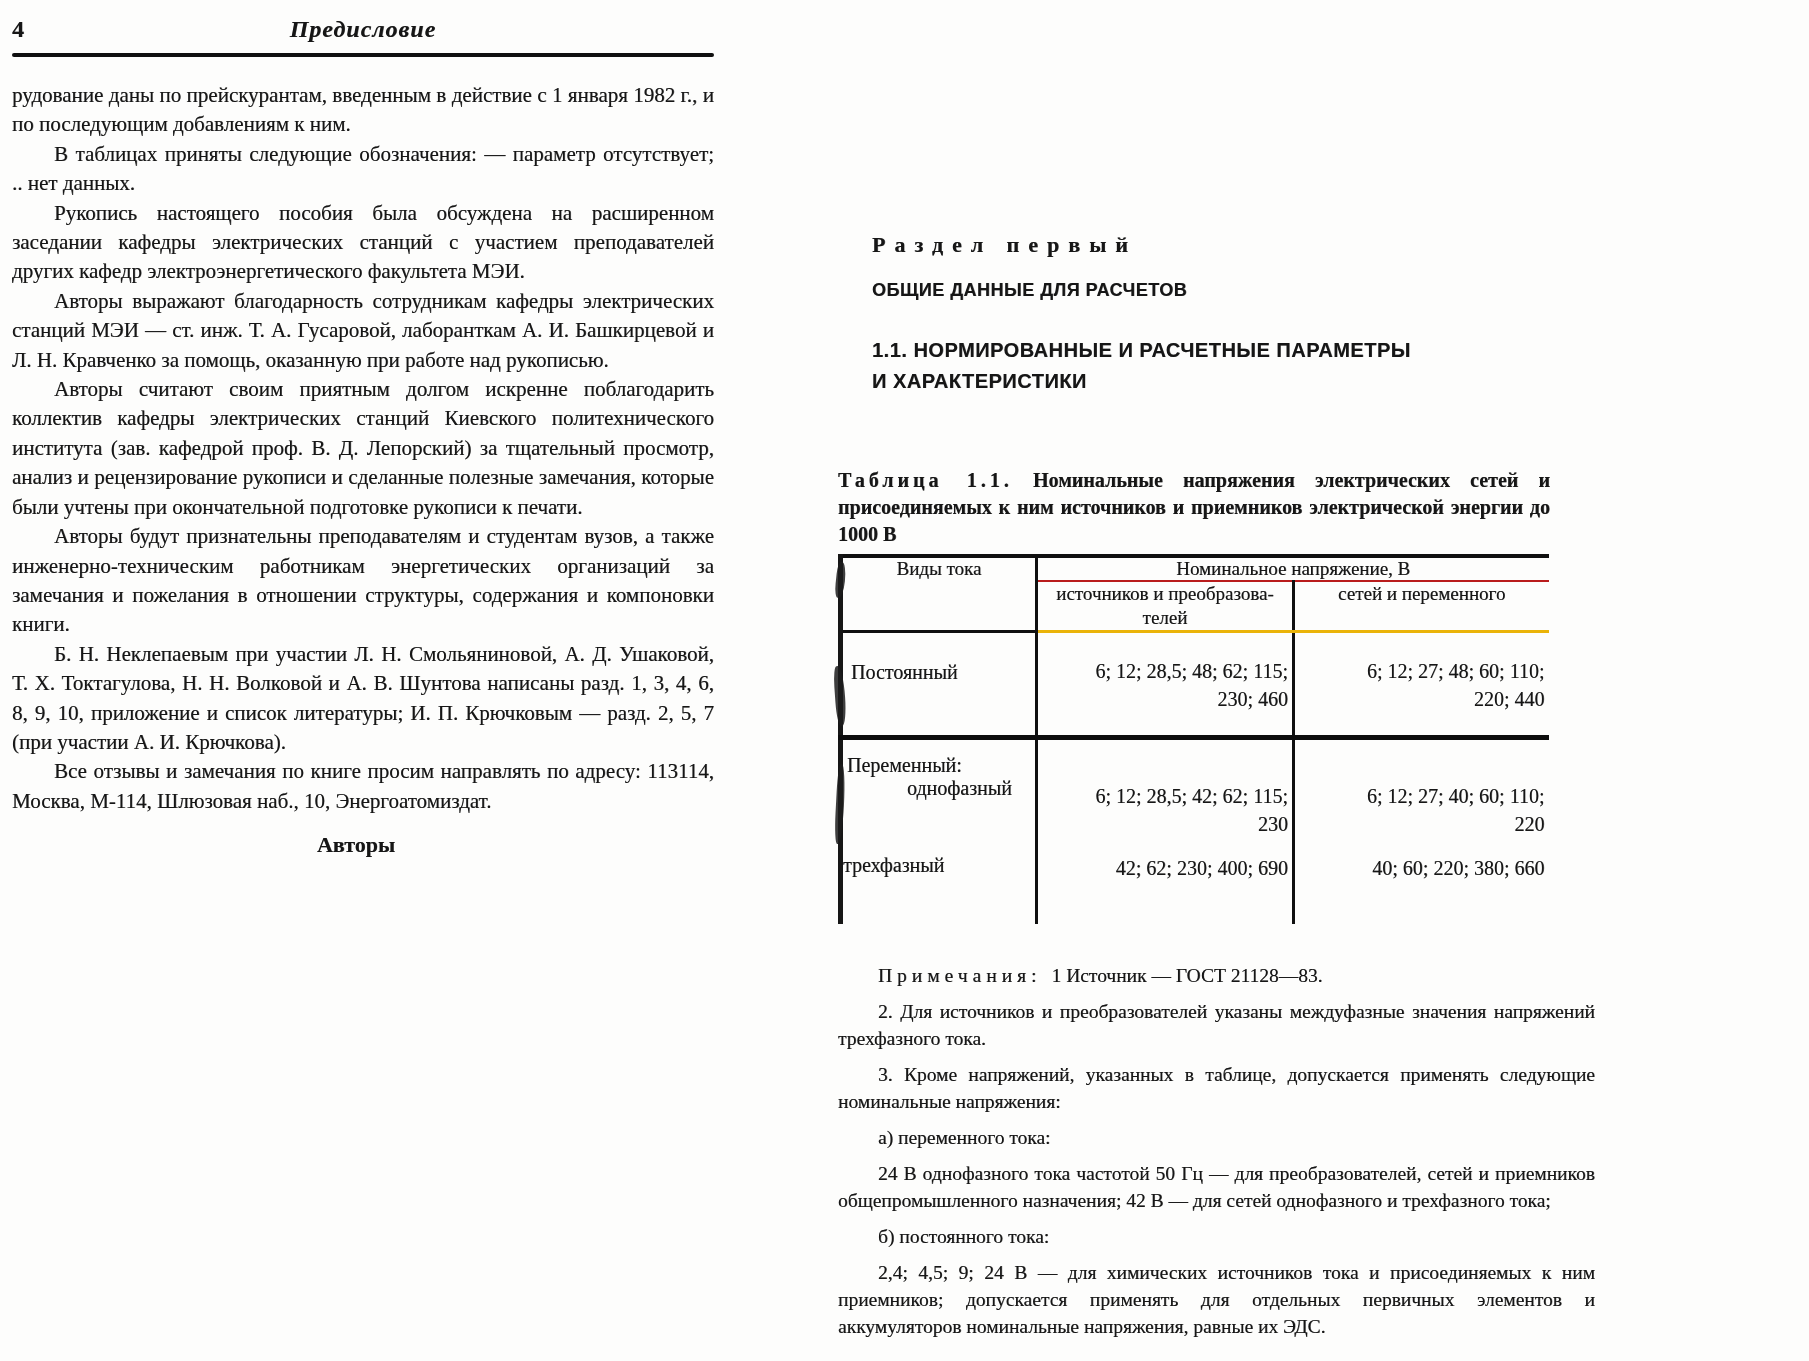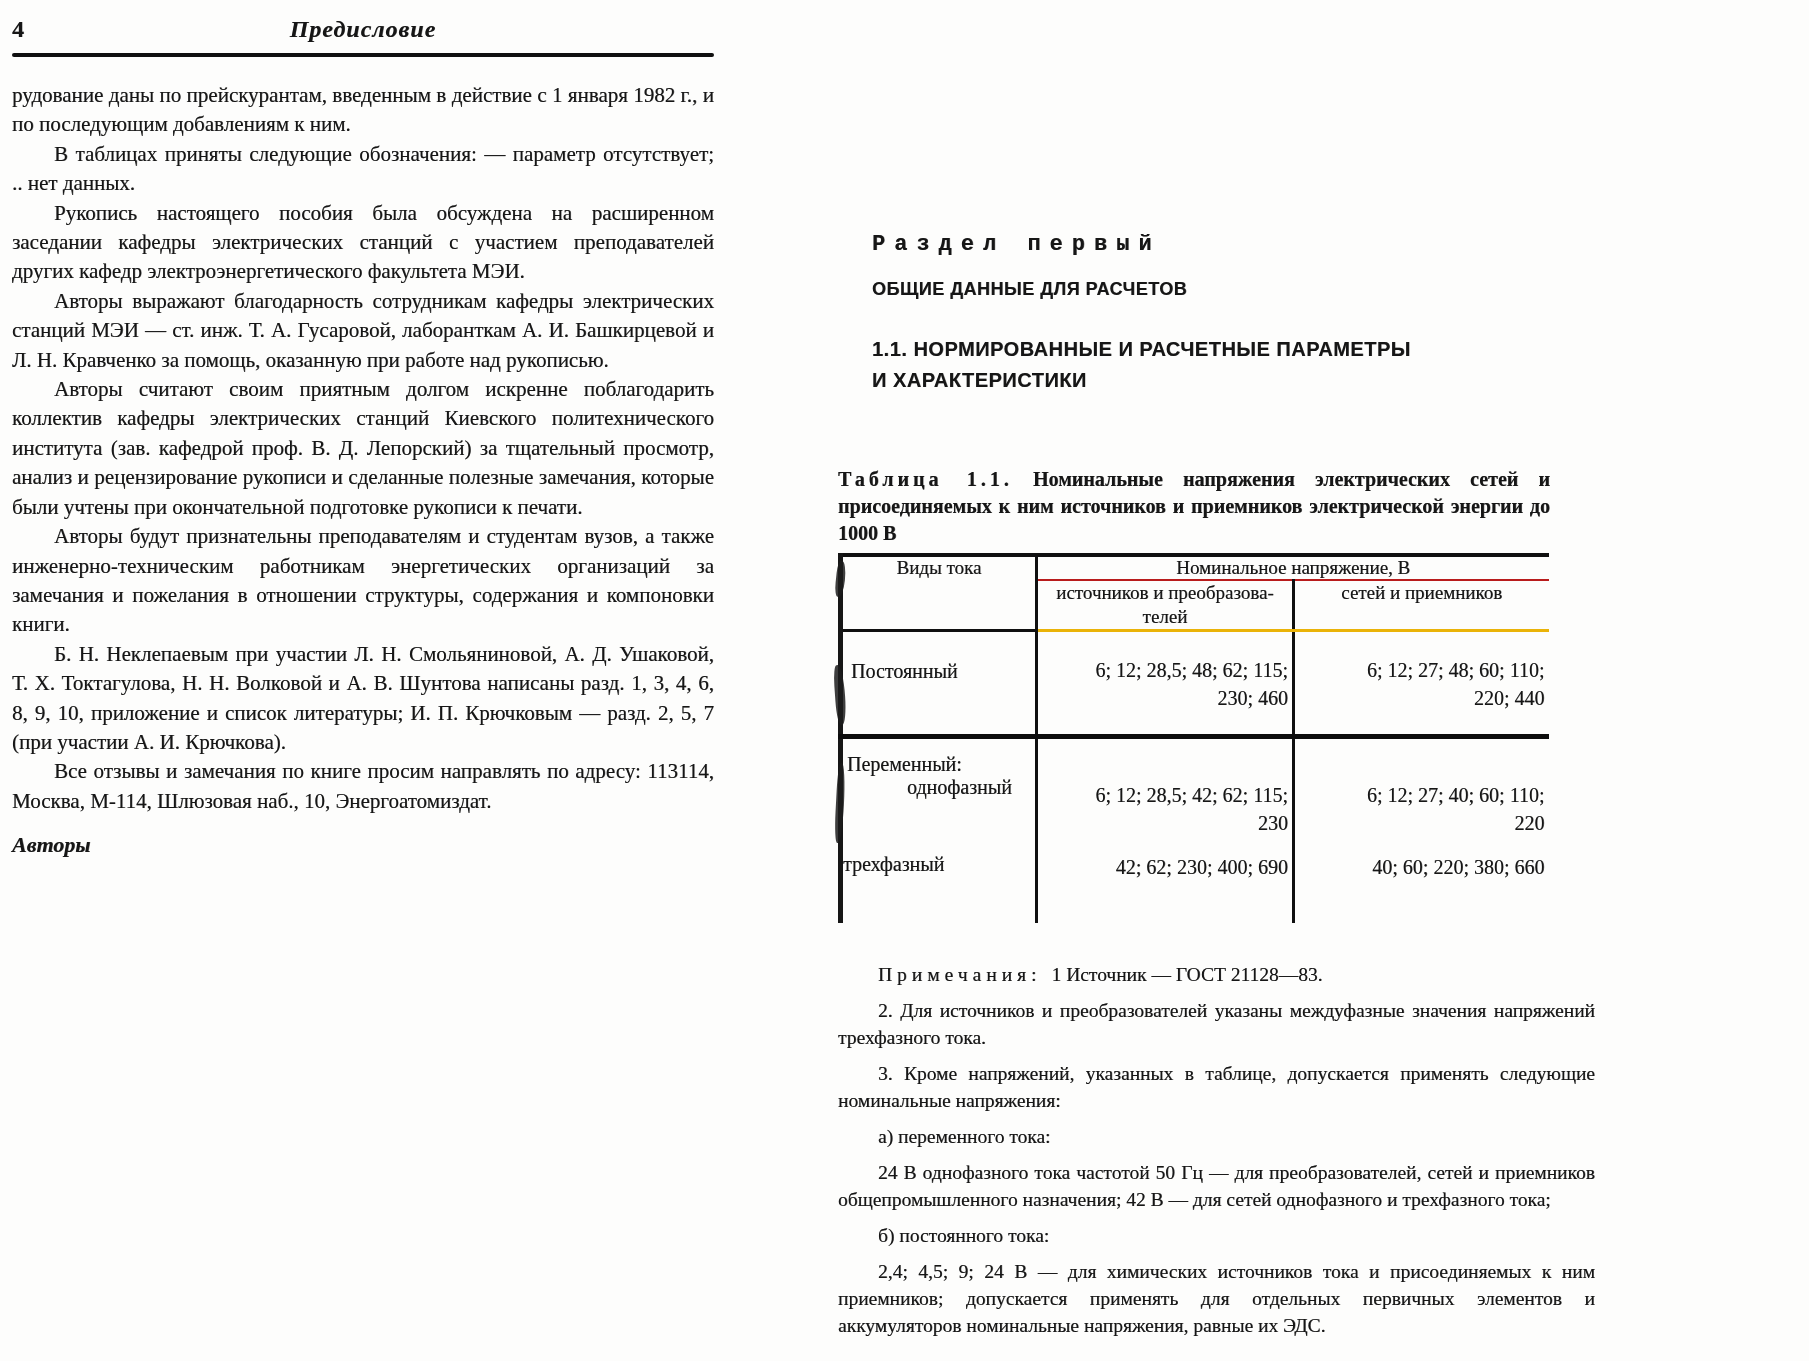--- a/index.html
+++ b/index.html
@@ -12,25 +12,25 @@
   
   .page-left{position:absolute;left:12px;top:16px;width:702px;}
   .running-head{position:relative;height:30px;}
   .pagenum{position:absolute;left:0;top:0;font-size:24px;font-weight:bold;}
   .running-title{position:absolute;left:0;right:0;text-align:center;top:0;
     font-size:24px;font-style:italic;font-weight:bold;letter-spacing:1px;}
   .headrule{height:4px;background:#101010;margin-top:7px;border-radius:2px;}
   .body-text{margin-top:24px;font-size:21px;line-height:29.4px;text-align:justify;}
   .para{margin:0;text-indent:42px;}
   .para.no-indent{text-indent:0;}
-  .signature{margin-top:16px;text-align:left;padding-right:14px;
-    font-size:22px;font-weight:bold;font-style:italic;}
+  .signature{margin-top:16px;text-align:center;padding-right:14px;
+    font-size:22px;font-weight:bold;}
   
   .page-right{position:absolute;left:838px;top:232px;width:757px;}
-  .kicker{margin-left:34px;font-family:Liberation Mono, monospace;
+  .kicker{margin-left:34px;font-family:Liberation Serif, serif;
     font-size:22px;font-weight:bold;letter-spacing:9px;}
   .section-title{margin-left:34px;margin-top:22px;
     font-family:"Liberation Sans","DejaVu Sans",sans-serif;
     font-size:18px;font-weight:bold;letter-spacing:0.5px;}
   .subsection-title{margin-left:34px;margin-top:34px;white-space:pre-line;
     font-family:"Liberation Sans","DejaVu Sans",sans-serif;
     font-size:20px;font-weight:bold;line-height:31px;letter-spacing:0.5px;}
   .tbl-caption{margin-top:70px;width:712px;font-size:20px;font-weight:bold;
     line-height:27px;text-align:justify;}
   .tbl-caption .spaced{letter-spacing:4px;}
@@ -117,21 +117,21 @@
             <col style="width:255px">
           </colgroup>
         <thead>
           <tr>
             <th class="th-kind" rowspan="2">Виды тока</th>
             <th class="th-group vline" colspan="2">Номинальное напряжение, В</th>
           </tr>
           <tr>
             <th class="th-sub vline">источников и преобразова-
 телей</th>
-            <th class="th-sub vline">сетей и приемников</th>
+            <th class="th-sub vline">сетей и переменного</th>
           </tr>
         </thead>
         <tbody>
           <tr class="row-dc">
             <td class="cell-kind">Постоянный</td>
             <td class="cell-val vline">6;  12;  28,5;  48;  62;  115;
 230;  460</td>
             <td class="cell-val vline">6;  12;  27;  48;  60;  110;
 220;  440</td>
           </tr>

